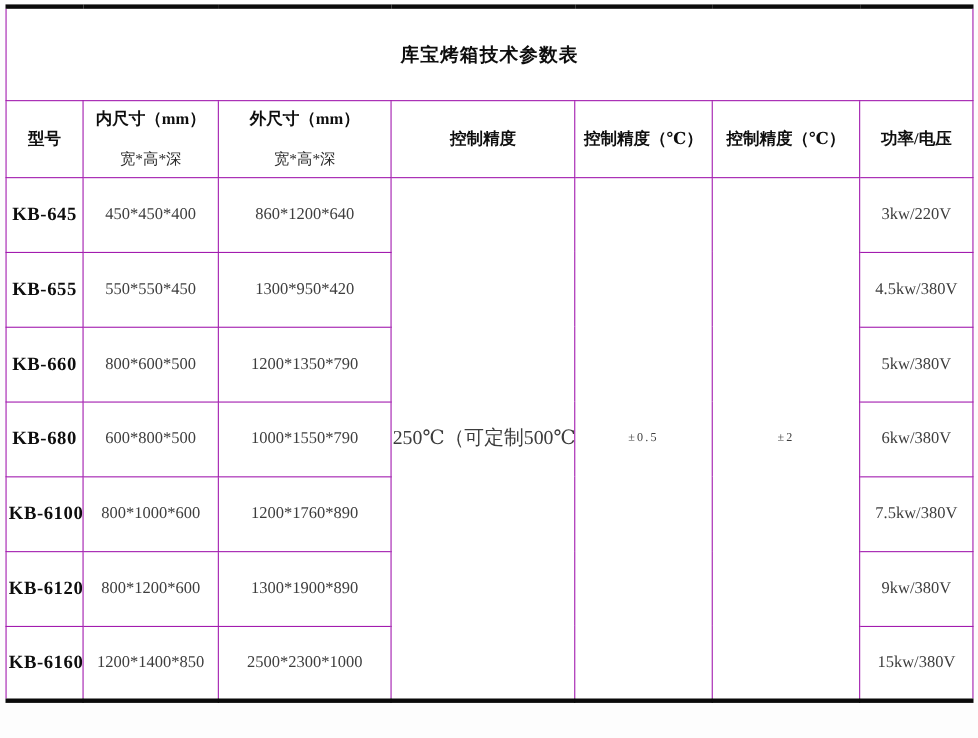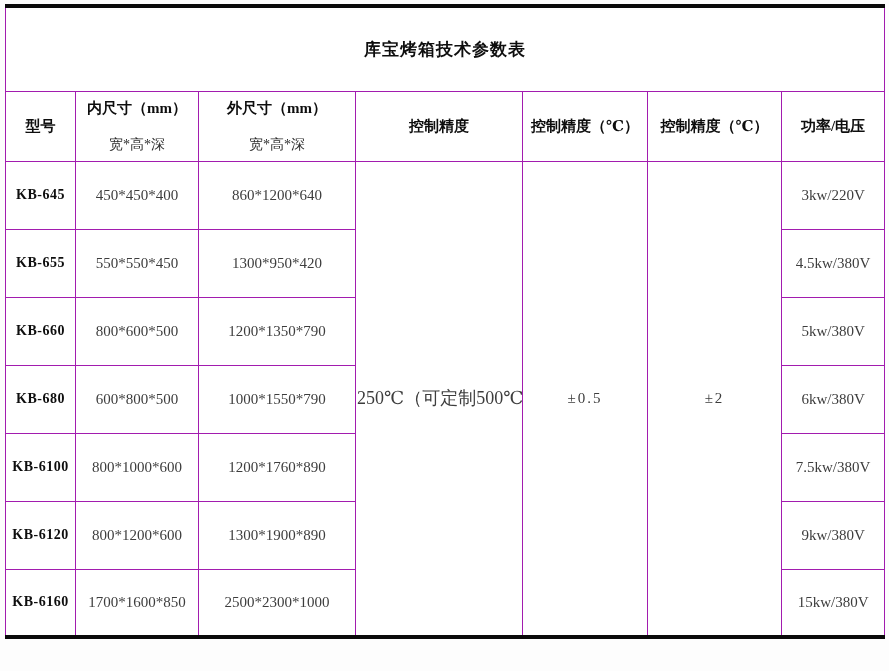--- a/index.html
+++ b/index.html
@@ -50,37 +50,37 @@
   }
   tr.header-row th .sub {
     font-size: 14px;
     font-weight: normal;
     color: #2b2b2b;
     margin-top: 18px;
   }
   tr.data-row td { height: 68px; }
   td.model {
     font-weight: bold;
-    font-size: 14px;
+    font-size: 17px;
     color: #0e0e0e;
     letter-spacing: 0.5px;
     margin-top: 16px;
   }
   td.num {
     font-size: 15px;
     color: #3d3d3d;
     margin-top: 38px;
   }
   td.temp {
     font-size: 18px;
     color: #3d3d3d;
     padding-left: 1px;
   }
   td.pm {
-    font-size: 15px;
+    font-size: 11px;
     color: #3d3d3d;
     letter-spacing: 2px;
   }
 </style>
 </head>
 <body>
 
 <div class="page">
   <table class="spec">
     <colgroup>
@@ -164,19 +164,19 @@
 
     <tr class="data-row">
       <td class="model">KB-6120</td>
       <td class="num">800*1200*600</td>
       <td class="num">1300*1900*890</td>
       <td class="num">9kw/380V</td>
     </tr>
 
     <tr class="data-row">
       <td class="model">KB-6160</td>
-      <td class="num">1700*1600*850</td>
+      <td class="num">1200*1400*850</td>
       <td class="num">2500*2300*1000</td>
       <td class="num">15kw/380V</td>
     </tr>
   </tbody>
     </table>
 </div>
 
 </body></html>

